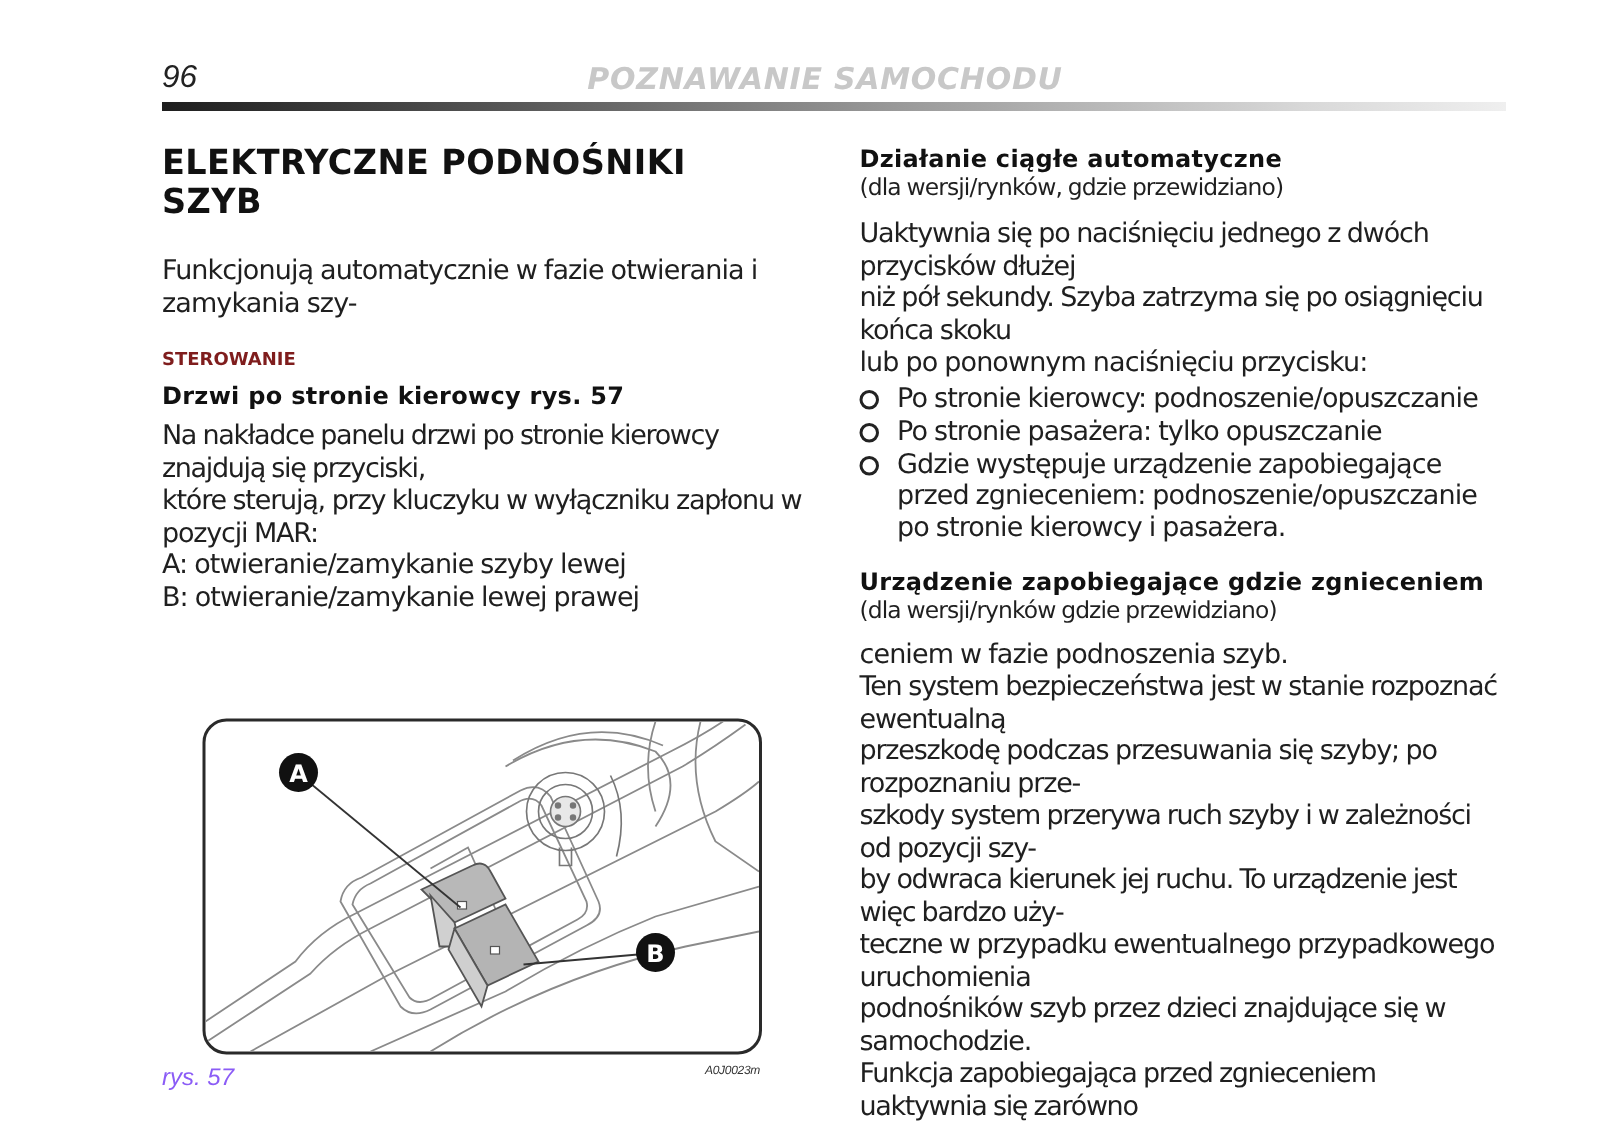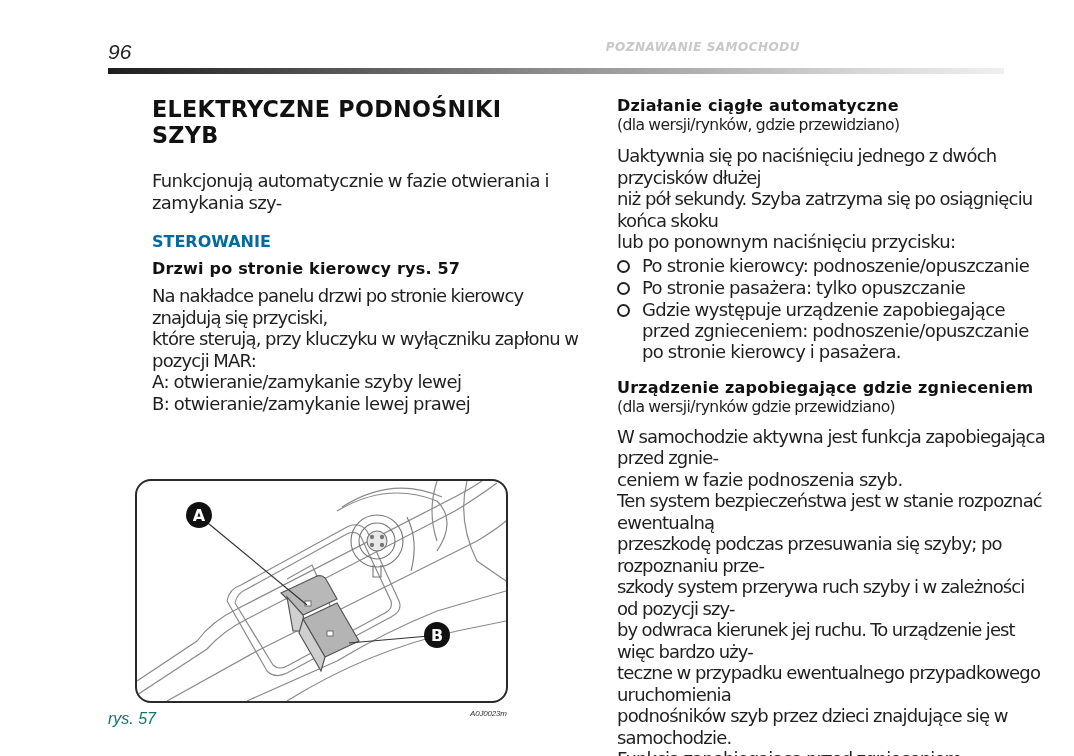--- a/index.html
+++ b/index.html
@@ -7,42 +7,42 @@
     width: 1074px; height: 756px; position: relative; overflow: hidden;
     background: #ffffff; color: #1a1a1a;
     font-family: "DejaVu Sans Condensed", "DejaVu Sans", sans-serif;
   }
   .page-number {
     position: absolute; left: 108px; top: 40px;
     font-size: 21px; font-style: italic; color: #222;
     font-family: "Liberation Sans", sans-serif;
   }
   .running-head {
-    position: absolute; left: 300px; width: 500px; top: 40px; text-align: right;
-    font-size: 12px; font-weight: bold; font-style: italic; color: #c8c8c8;
+    position: absolute; left: 300px; width: 500px; top: 40px; text-align: center;
+    font-size: 20px; font-weight: bold; font-style: italic; color: #c8c8c8;
     letter-spacing: 0.5px;
     font-family: "DejaVu Sans", sans-serif;
   }
   .rule {
     position: absolute; left: 108px; top: 68px; width: 896px; height: 6px;
     background: linear-gradient(to right, #1e1e1e 0%, #555 25%, #9a9a9a 55%, #d8d8d8 85%, #efefef 100%);
   }
-  .col { position: absolute; margin-left: 44px; }
+  .col { position: absolute; }
   .col-left { left: 108px; top: 96px; width: 435px; }
   .col-right { left: 573px; top: 96px; width: 432px; }
   h1.chapter-title {
     margin: 0; font-size: 23px; font-weight: 900; letter-spacing: 0.3px;
     font-family: "DejaVu Sans", sans-serif; color: #111;
     transform: scaleX(0.97); transform-origin: left;
   }
   p { margin: 0; font-size: 18px; line-height: 21.5px; color: #1f1f1f;
       font-family: "DejaVu Sans", sans-serif; transform-origin: left; }
   .cond { letter-spacing: -0.6px; word-spacing: -0.5px; }
   h2.section-title {
-    margin: 0; font-size: 16px; font-weight: 900; color: #0369a1;
+    margin: 0; font-size: 12px; font-weight: 900; color: #7f1d1d;
     font-family: "DejaVu Sans", sans-serif;
   }
   h3.sub-title {
     margin: 0; font-size: 16px; font-weight: 900; color: #111;
     font-family: "DejaVu Sans", sans-serif; letter-spacing: 0.2px;
   }
   .note { font-size: 15.6px; line-height: 20px; }
   ul.bullets { list-style: none; margin: 0; padding: 0; }
   ul.bullets li {
     position: relative; padding-left: 25px; font-size: 18px; line-height: 22px;
@@ -54,21 +54,21 @@
     border: 2px solid #222; border-radius: 50%;
   }
   .figure {
     position: absolute; left: 135px; top: 479px; width: 373px; height: 224px;
     border: 2px solid #2a2a2a; border-radius: 16px; box-sizing: border-box; overflow: hidden;
     background: #fff;
   }
   .figure svg { display: block; }
   .fig-caption {
     position: absolute; left: 108px; top: 710px; font-size: 16px; font-style: italic;
-    font-family: "Liberation Sans", sans-serif; color: #0f766e;
+    font-family: "Liberation Sans", sans-serif; color: #8b5cf6;
   }
   .fig-code {
     position: absolute; left: 470px; top: 709px; font-size: 8px; font-style: italic;
     font-family: "Liberation Sans", sans-serif; color: #333; letter-spacing: -0.2px;
   }
 </style>
 </head>
 <body>
 
 <div class="page-number">96</div>
@@ -174,21 +174,20 @@
     <li><span class="bullet"></span><span>Po stronie pasażera: tylko opuszczanie</span></li>
     <li style="line-height:21px"><span class="bullet"></span><span>Gdzie występuje urządzenie zapobiegające przed zgnieceniem: podnoszenie/opuszczanie po stronie kierowcy i pasażera.</span></li>
   </ul>
 
   <div style="height:16px"></div>
   <h3 class="sub-title">Urządzenie zapobiegające gdzie zgnieceniem</h3>
   <p class="note cond">(dla wersji/rynków gdzie przewidziano)</p>
 
   <div style="height:9px"></div>
   <div>
-    <p class="cond" style="letter-spacing:-0.8px">W samochodzie aktywna jest funkcja zapobiegająca przed zgnie-</p>
     <p class="cond">ceniem w fazie podnoszenia szyb.</p>
     <p class="cond" style="letter-spacing:-0.8px">Ten system bezpieczeństwa jest w stanie rozpoznać ewentualną</p>
     <p class="cond" style="letter-spacing:-0.8px">przeszkodę podczas przesuwania się szyby; po rozpoznaniu prze-</p>
     <p class="cond" style="letter-spacing:-0.9px">szkody system przerywa ruch szyby i w zależności od pozycji szy-</p>
     <p class="cond" style="letter-spacing:-0.9px">by odwraca kierunek jej ruchu. To urządzenie jest więc bardzo uży-</p>
     <p class="cond" style="letter-spacing:-0.8px">teczne w przypadku ewentualnego przypadkowego uruchomienia</p>
     <p class="cond" style="letter-spacing:-0.8px">podnośników szyb przez dzieci znajdujące się w samochodzie.</p>
     <p class="cond" style="letter-spacing:-0.9px">Funkcja zapobiegająca przed zgnieceniem uaktywnia się zarówno</p>
 
   </div>

